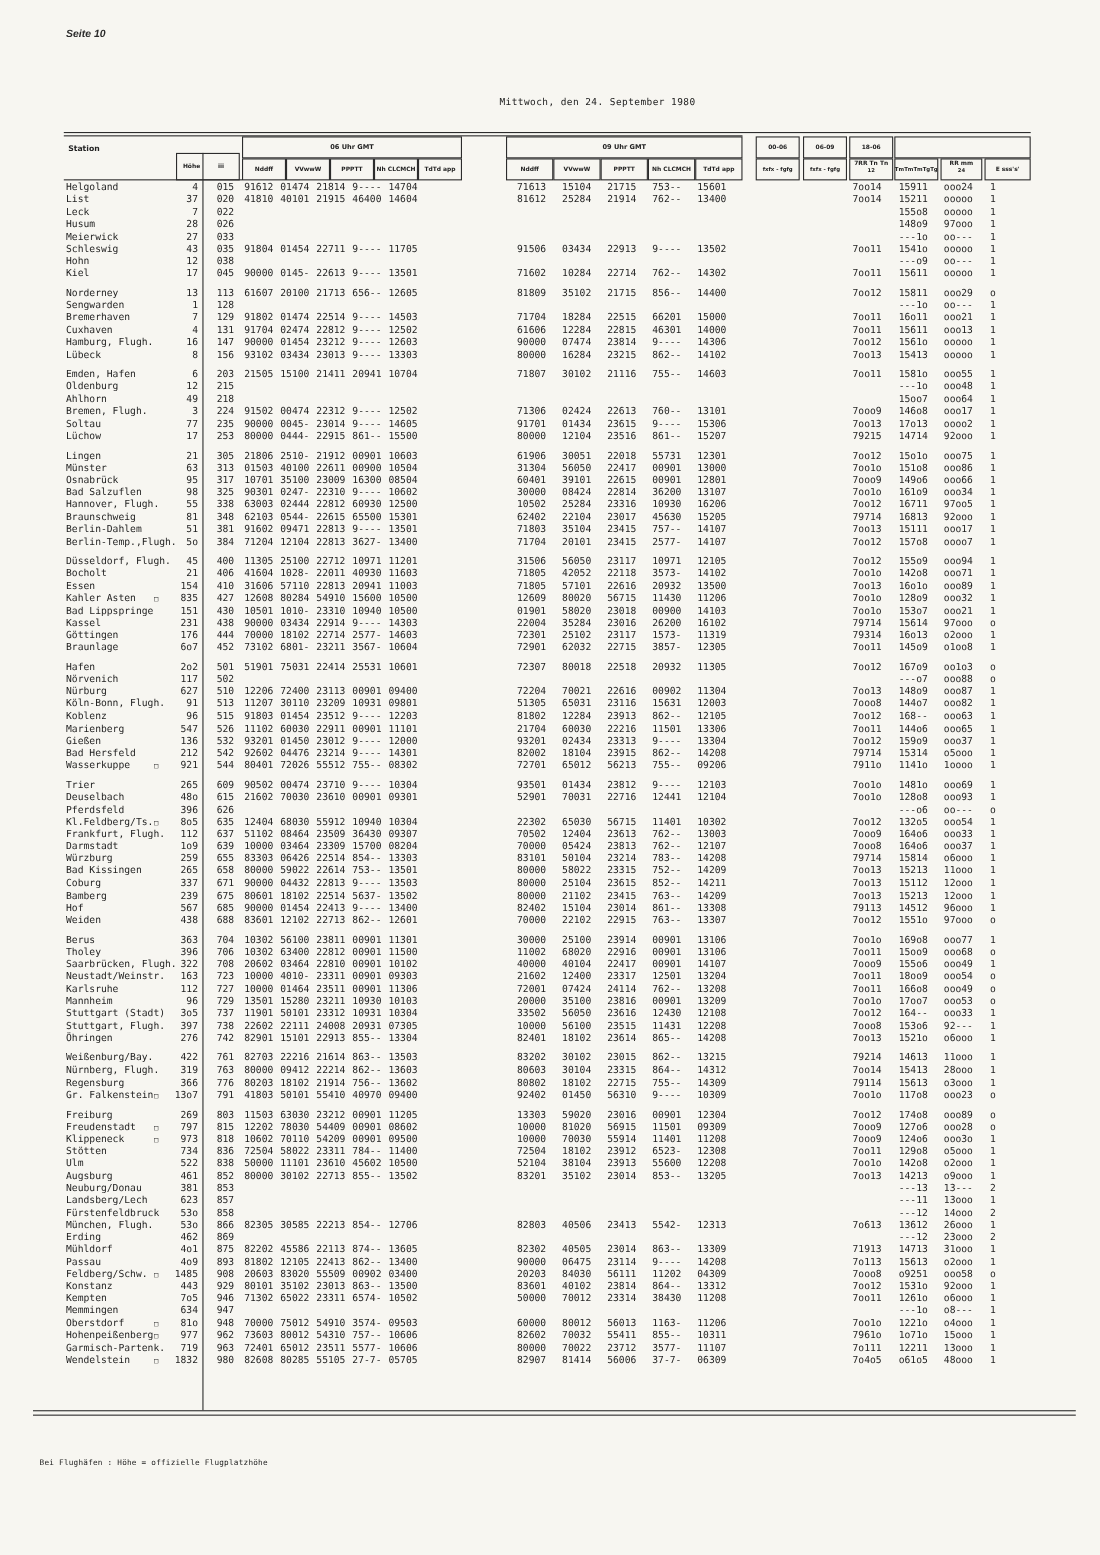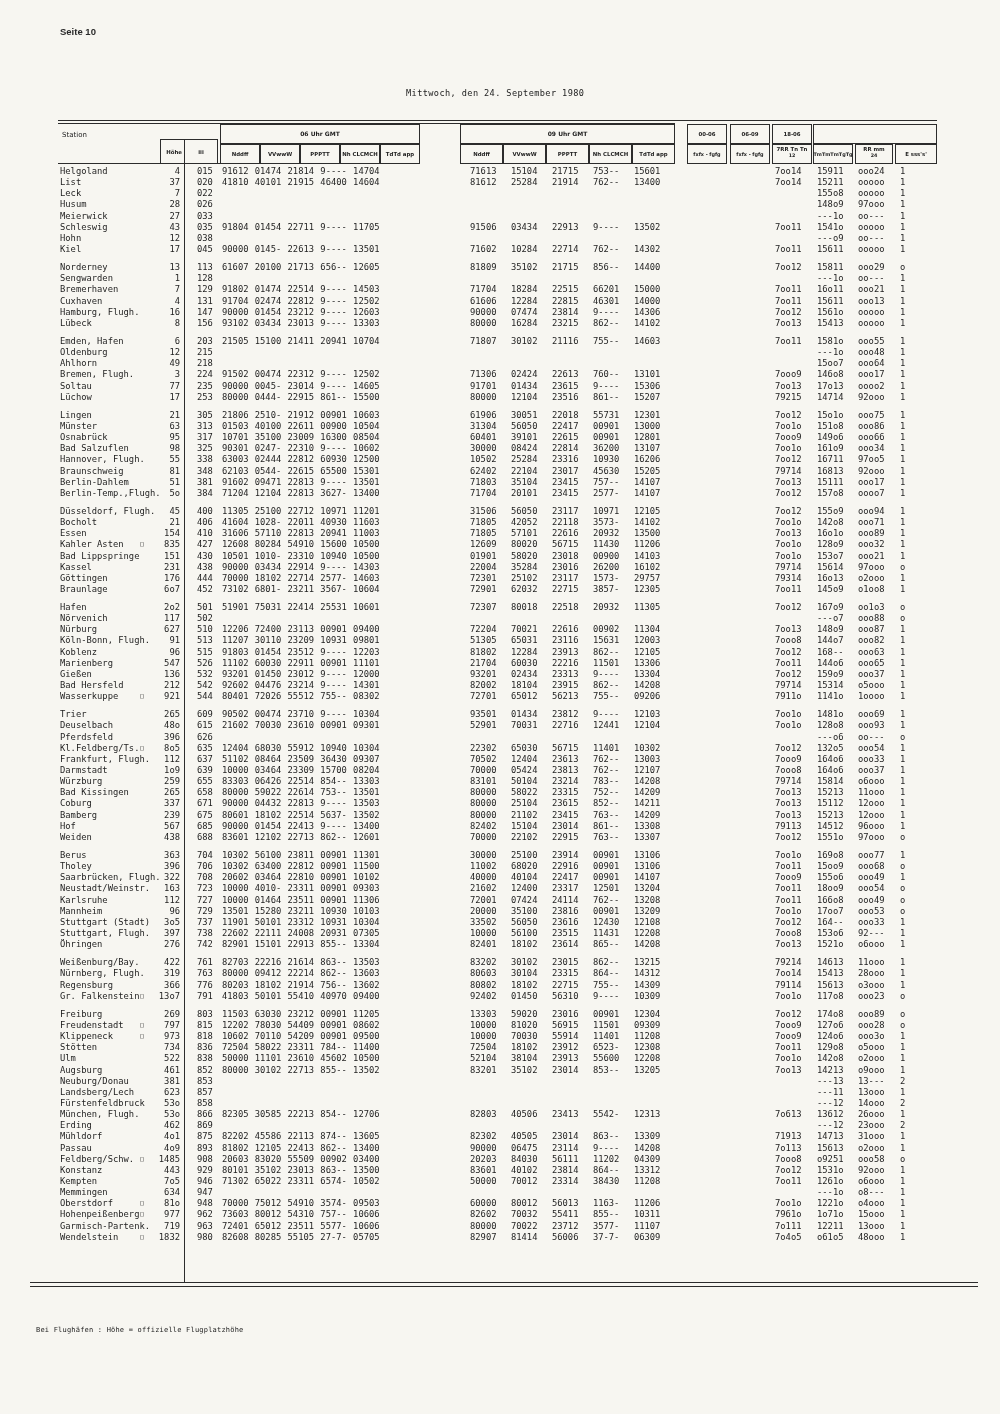--- a/index.html
+++ b/index.html
@@ -3,25 +3,25 @@
 <meta charset="utf-8">
 <style>
   html,body{margin:0;padding:0;background:#888;}
   .sheet{
     position:relative;width:1000px;height:1414px;margin:0 auto;
     background:#f7f6f1;overflow:hidden;
     font-family:"DejaVu Sans Mono",monospace;color:#1e1e1e;
   }
   .abs{position:absolute;}
   .page-label{font-family:"Liberation Sans",sans-serif;font-weight:bold;font-size:9.5px;color:#2a2a2a;}
-  .doc-title{font-size:8.6px;letter-spacing:.4px;color:#222;}
+  .doc-title{font-size:8.6px;letter-spacing:.4px;color:#222;margin-left:48px;}
   .hline{position:absolute;height:1px;background:#2c2c2c;}
   .vline{position:absolute;width:1px;background:#2c2c2c;}
   .box{position:absolute;border:1px solid #2c2c2c;box-sizing:border-box;}
-  .hlabel{position:absolute;font-family:"DejaVu Sans",sans-serif;font-size:6.5px;font-weight:normal;color:#222;}
+  .hlabel{position:absolute;font-family:"DejaVu Sans",sans-serif;font-size:6.5px;font-weight:bold;color:#222;}
   .glabel{position:absolute;font-family:"DejaVu Sans",sans-serif;font-size:6px;font-weight:bold;
           color:#222;text-align:center;line-height:18px;}
   .slabel{position:absolute;font-family:"DejaVu Sans",sans-serif;font-size:5.4px;font-weight:bold;
           color:#222;text-align:center;line-height:18px;white-space:nowrap;overflow:visible;}
   .slabel2{position:absolute;font-family:"DejaVu Sans",sans-serif;font-size:5.4px;font-weight:bold;
           color:#222;text-align:center;white-space:nowrap;}
   .slabel2 .main{display:block;line-height:7px;margin-top:2px;}
   .slabel2 .sub{display:block;font-size:4.8px;line-height:6px;font-weight:bold;}
   .tbody{position:absolute;left:58px;top:166px;width:920px;}
   .row{position:relative;height:11.15px;}
@@ -37,21 +37,21 @@
   .q1{left:759px;}
   .q2{left:800px;}
   .q3{left:842px;}
   .footnote{font-size:7px;color:#222;letter-spacing:.2px;}
 </style>
 </head>
 <body>
 
 <div class="sheet">
 
-  <div class="abs page-label" style="left:60px;top:26px;">Seite 10</div>
+  <div class="abs page-label" style="left:60px;top:26px;font-style:italic;">Seite 10</div>
   <div class="abs doc-title" style="left:406px;top:88px;">Mittwoch, den 24. September 1980</div>
 
   <div class="hline" style="left:58px;top:120px;width:879px;"></div>
   <div class="hline" style="left:58px;top:123px;width:617px;"></div>
   <div class="hline" style="left:58px;top:163px;width:162px;"></div>
 
   <div class="hlabel" style="left:62px;top:131px;font-size:7px;">Station</div>
   <div class="box" style="left:160px;top:139px;width:58px;height:25px;"></div>
   <div class="vline" style="left:184px;top:139px;height:25px;"></div>
   <div class="slabel" style="left:156px;top:143px;width:26px;text-align:right;">Höhe</div>
@@ -469,21 +469,21 @@
         <span class="c q0">79714</span>
         <span class="c q1">15614</span>
         <span class="c q2">97ooo</span>
         <span class="c q3">o</span>
       </div>
       <div class="row">
         <span class="c cn">Göttingen</span>
         <span class="c ch">176</span>
         <span class="c ci">444</span>
         <span class="c ca">70000 18102 22714 2577- 14603</span>
-        <span class="c cb">72301 25102 23117 1573- 29757</span>
+        <span class="c cb">72301 25102 23117 1573- 11319</span>
         <span class="c q0">79314</span>
         <span class="c q1">16o13</span>
         <span class="c q2">o2ooo</span>
         <span class="c q3">1</span>
       </div>
       <div class="row">
         <span class="c cn">Braunlage</span>
         <span class="c ch">6o7</span>
         <span class="c ci">452</span>
         <span class="c ca">73102 6801- 23211 3567- 10604</span>

